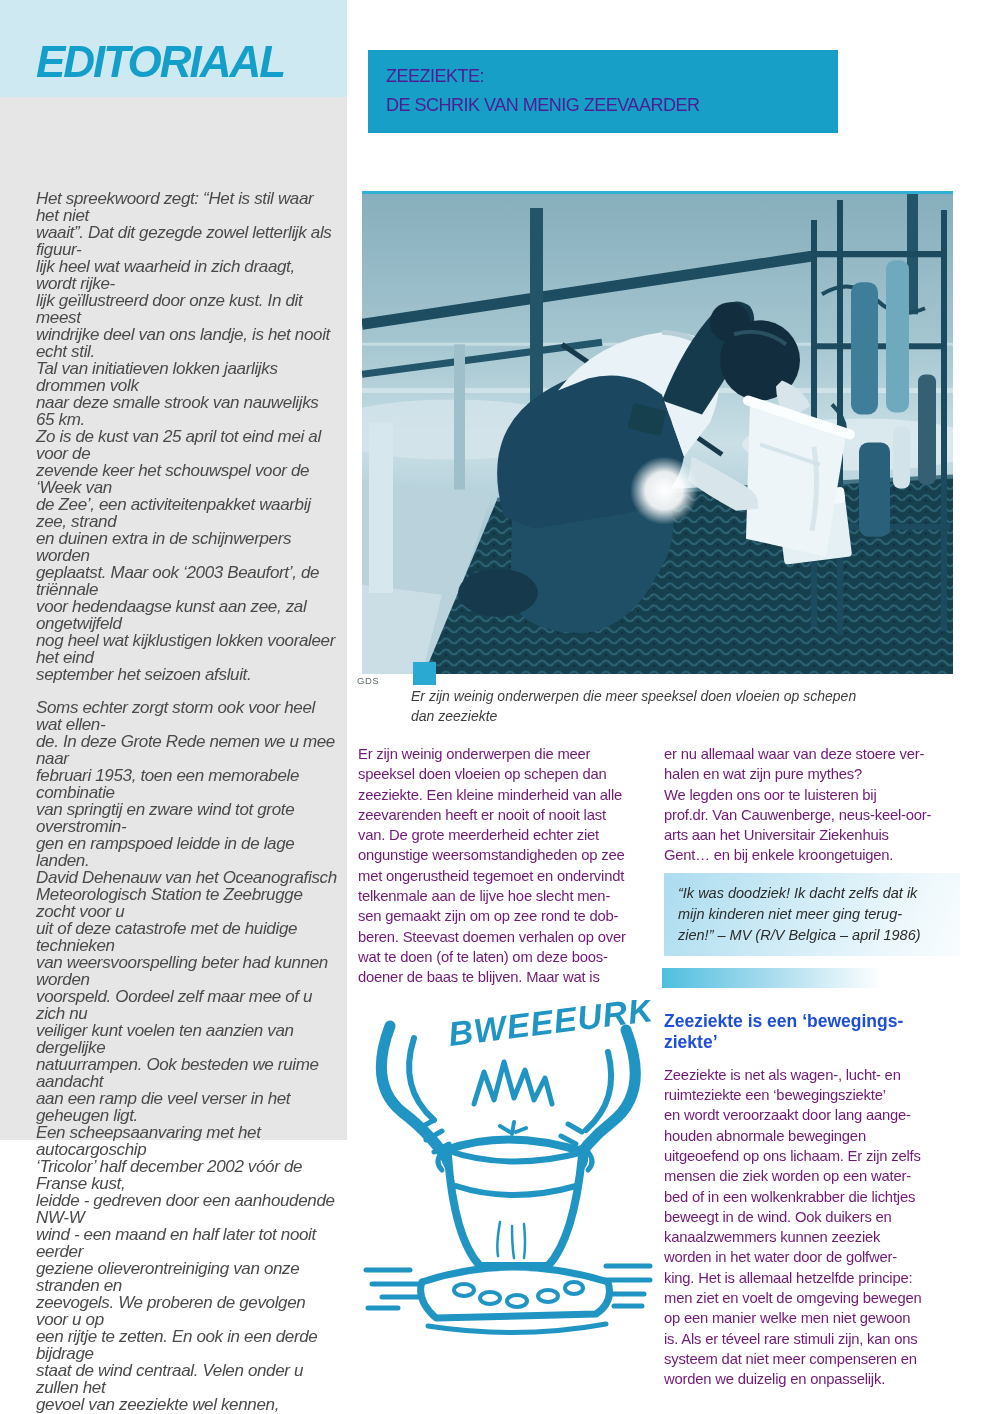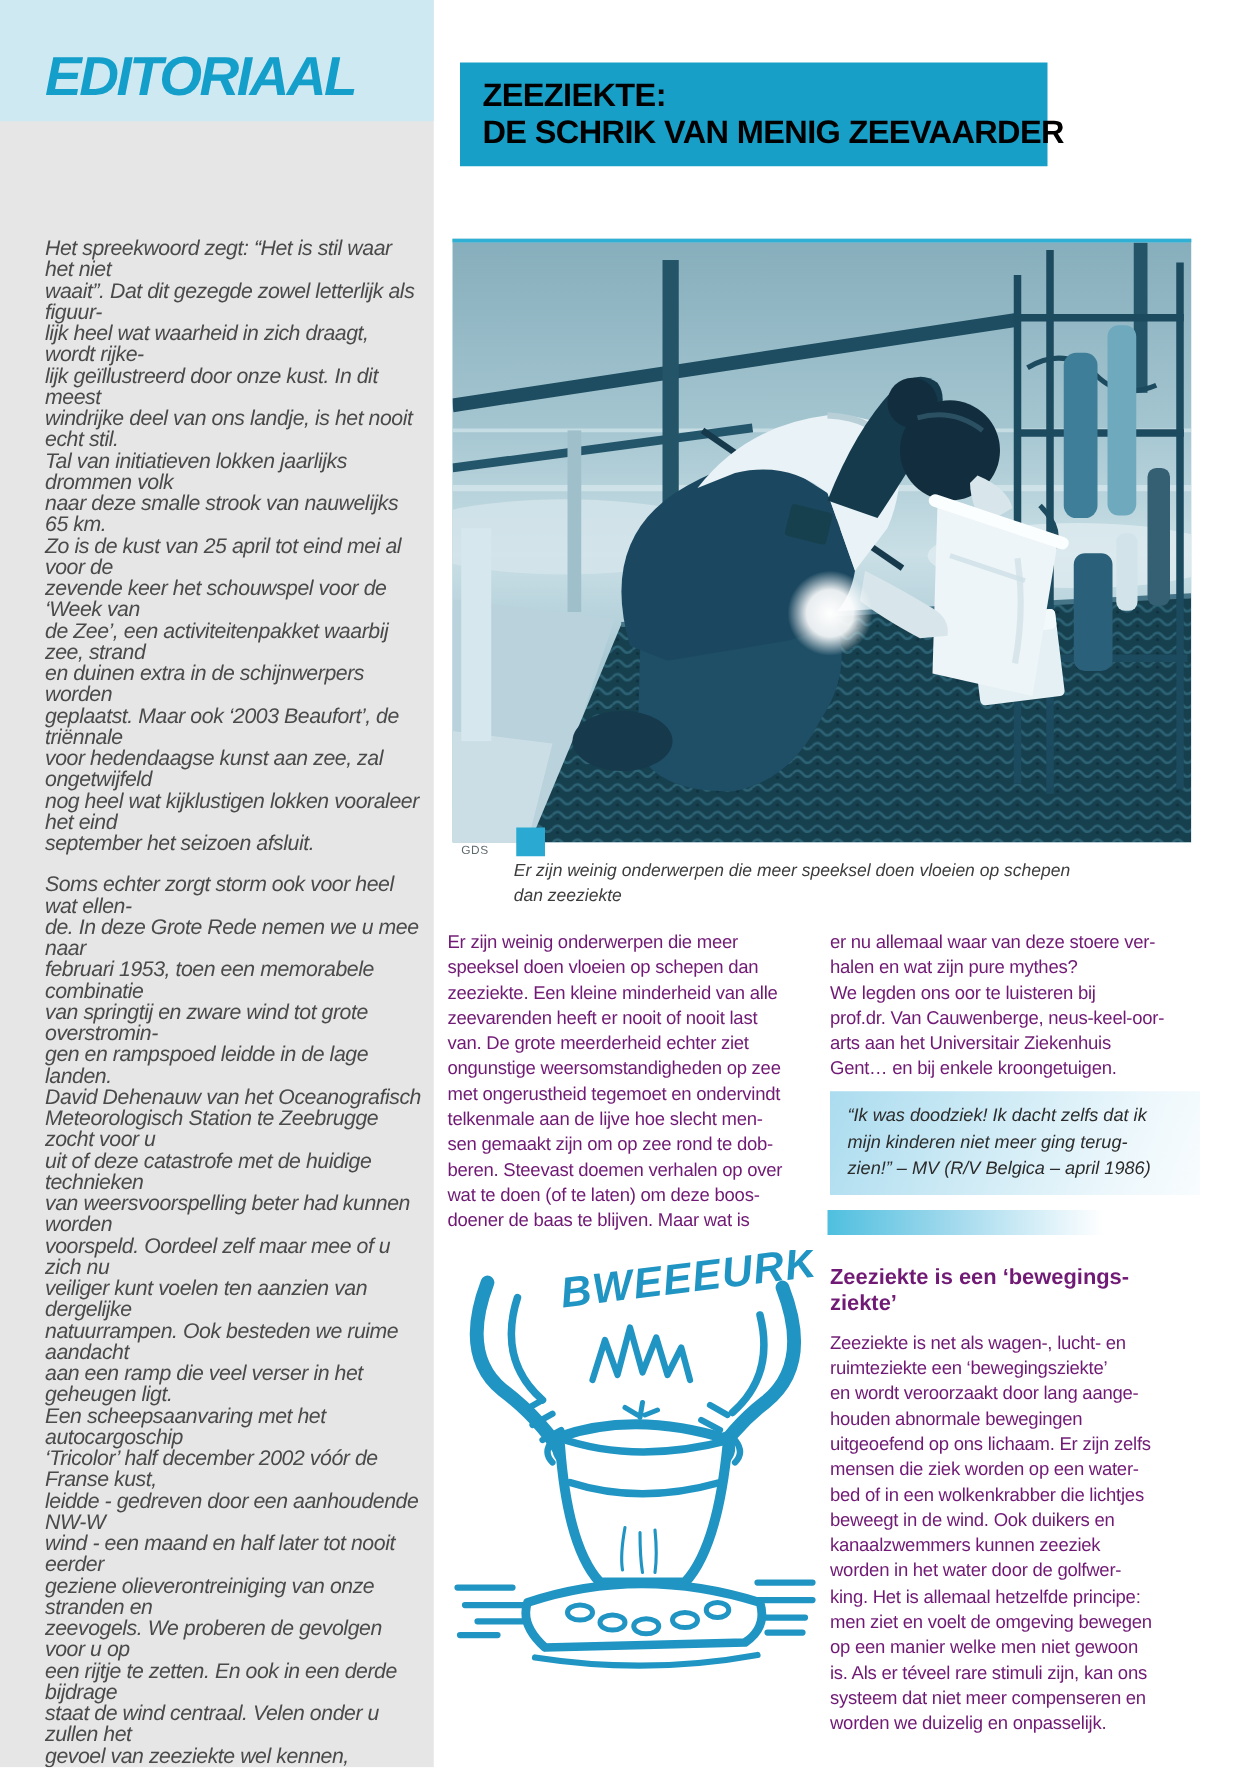--- a/index.html
+++ b/index.html
@@ -1,55 +1,55 @@
 <!DOCTYPE html>
 <html><head>
 <meta charset="utf-8">
 <style>
   html,body { margin:0; padding:0; background:#ffffff; }
   .page { position:relative; width:1000px; height:1414px; background:#ffffff; overflow:hidden;
           font-family:"Liberation Sans", sans-serif; }
 
   
-  .left-panel { position:absolute; left:0; top:0; width:347px; height:1414px; background:#e6e6e6; }
+  .left-panel { position:absolute; left:0; top:0; width:347px; height:1140px; background:#e6e6e6; }
   .editorial-band { position:absolute; left:0; top:0; width:347px; height:97px; background:#cfe9f3; }
   .editorial-heading { margin:0; padding:40px 0 0 36px; font-size:44px; line-height:1;
           font-weight:bold; font-style:italic; color:#149fca; letter-spacing:-2px; }
   .editorial-body { position:absolute; left:0; top:97px; right:0; bottom:0; padding:93px 10px 0 36px; }
   .editorial-body p { margin:0 0 16px 0; font-size:17px; line-height:17px; font-style:italic;
           color:#4a4a4a; letter-spacing:-0.35px; white-space:pre-line; }
 
   
   .title-band { position:absolute; left:368px; top:50px; width:470px; height:83px; background:#189fc8;
           box-sizing:border-box; padding:12px 0 0 18px; }
-  .title-band h2 { margin:0; font-size:26px; line-height:29px; font-weight:bold; color:#000000;
+  .title-band h2 { margin:0; font-size:18px; line-height:29px; font-weight:normal; color:#4c1d95;
           letter-spacing:-0.5px; white-space:pre; }
 
   
   .photo { position:absolute; left:362px; top:191px; width:591px; height:483px; margin:0;
           border-top:3px solid #2fb0d4; box-sizing:border-box; overflow:hidden; background:#9dbfcb; }
   .photo svg { display:block; width:100%; height:100%; }
-  .credit { position:absolute; left:357px; top:675px; font-size:9.5px; color:#5f6a6e; letter-spacing:0.5px;margin-left:12px; }
+  .credit { position:absolute; left:357px; top:675px; font-size:9.5px; color:#5f6a6e; letter-spacing:0.5px; }
   .caption-marker { position:absolute; left:413px; top:662px; width:23px; height:23px; background:#2aaad2; }
   .caption { position:absolute; left:411px; top:686px; width:545px; margin:0; font-size:14px;
           line-height:20px; font-style:italic; color:#3d3d3d; white-space:pre-line; }
 
   
   .body-col { position:absolute; top:744px; }
   .col-left  { left:358px; width:300px; }
   .col-right { left:664px; width:296px; }
   .body-col p { margin:0; font-size:14.8px; line-height:20.3px; color:#701a75;
           letter-spacing:-0.2px; white-space:pre-line; }
 
   .quote { margin:7px 0 0 0; width:296px; box-sizing:border-box; padding:10px 12px 10px 14px;
           background:linear-gradient(112deg,#abdcef 0%, #cdeaf5 40%, #eef8fc 80%, #f8fcfe 100%);
           font-style:italic; font-size:14.5px; line-height:21px; color:#2b2b2b; white-space:pre-line; }
 
   .subhead { position:relative; margin:12px 0 0 0; font-size:17.5px; line-height:21.5px;
-          font-weight:bold; color:#701a75; white-space:pre-line; text-indent:14px; }
+          font-weight:bold; color:#1d4ed8; white-space:pre-line; text-indent:14px; }
   .subhead-marker { position:absolute; left:-2px; top:0; width:240px; height:20px;
           background:linear-gradient(to right,#4fbfdf 0%, #9ed8ec 40%, rgba(255,255,255,0) 92%); }
   .subhead-text { position:relative; }
   .section-body { margin-top:11px !important; }
 
   
   .cartoon { position:absolute; left:362px; top:1000px; width:292px; height:347px; }
   .cartoon svg { display:block; width:100%; height:100%; }
 </style>
 </head>

